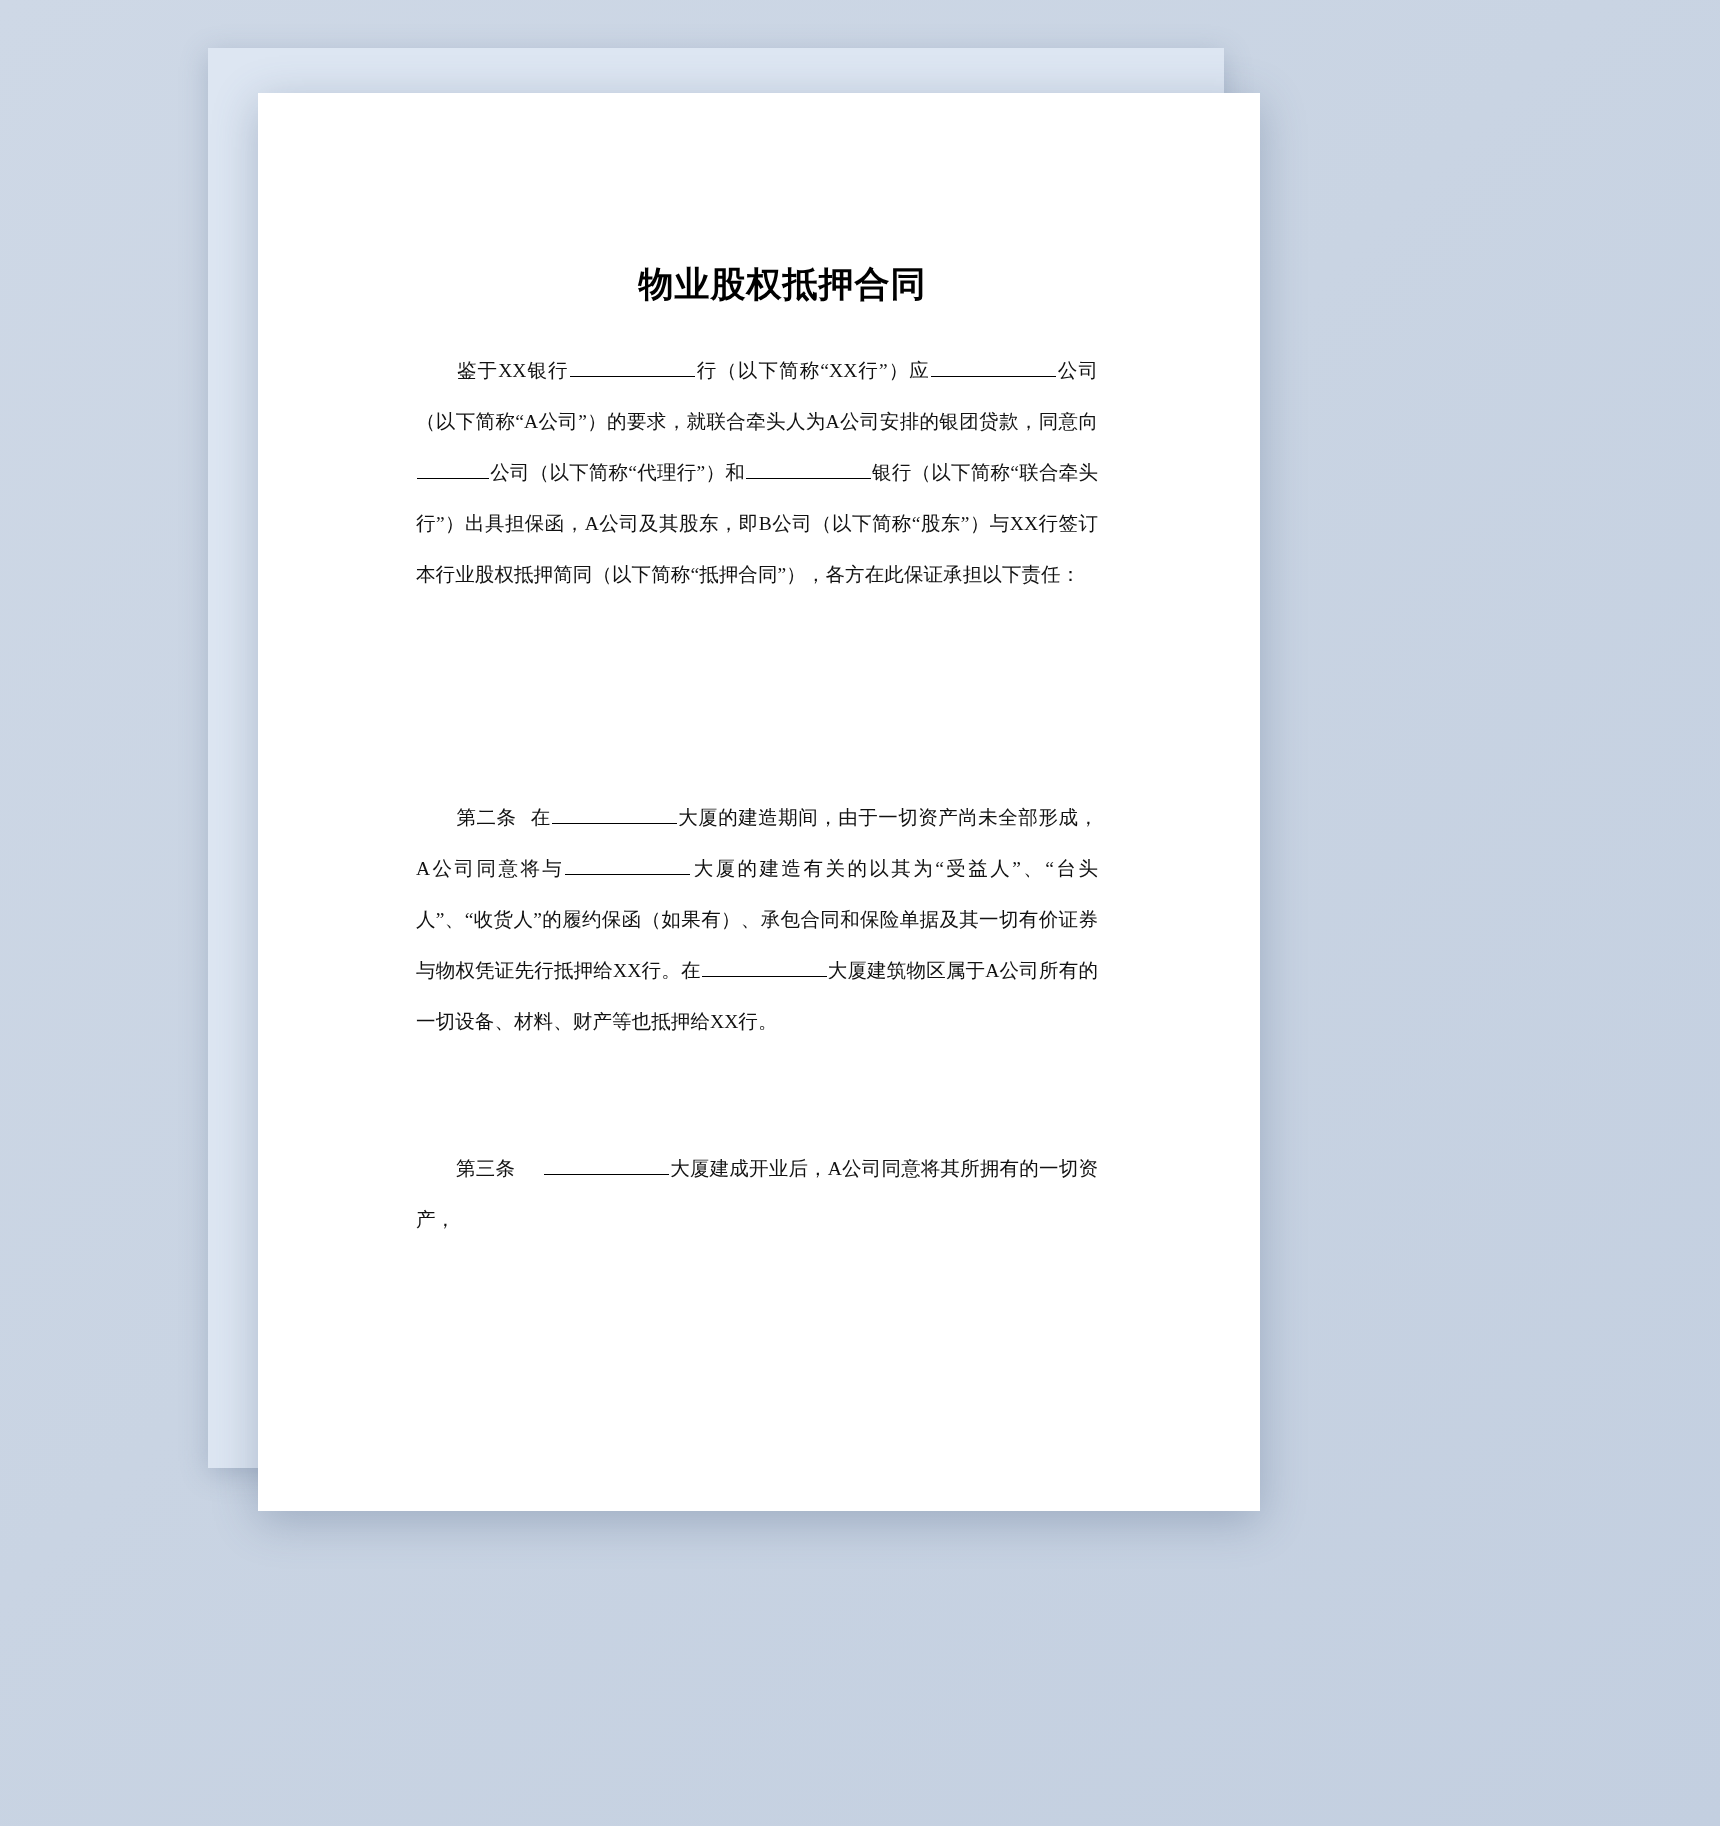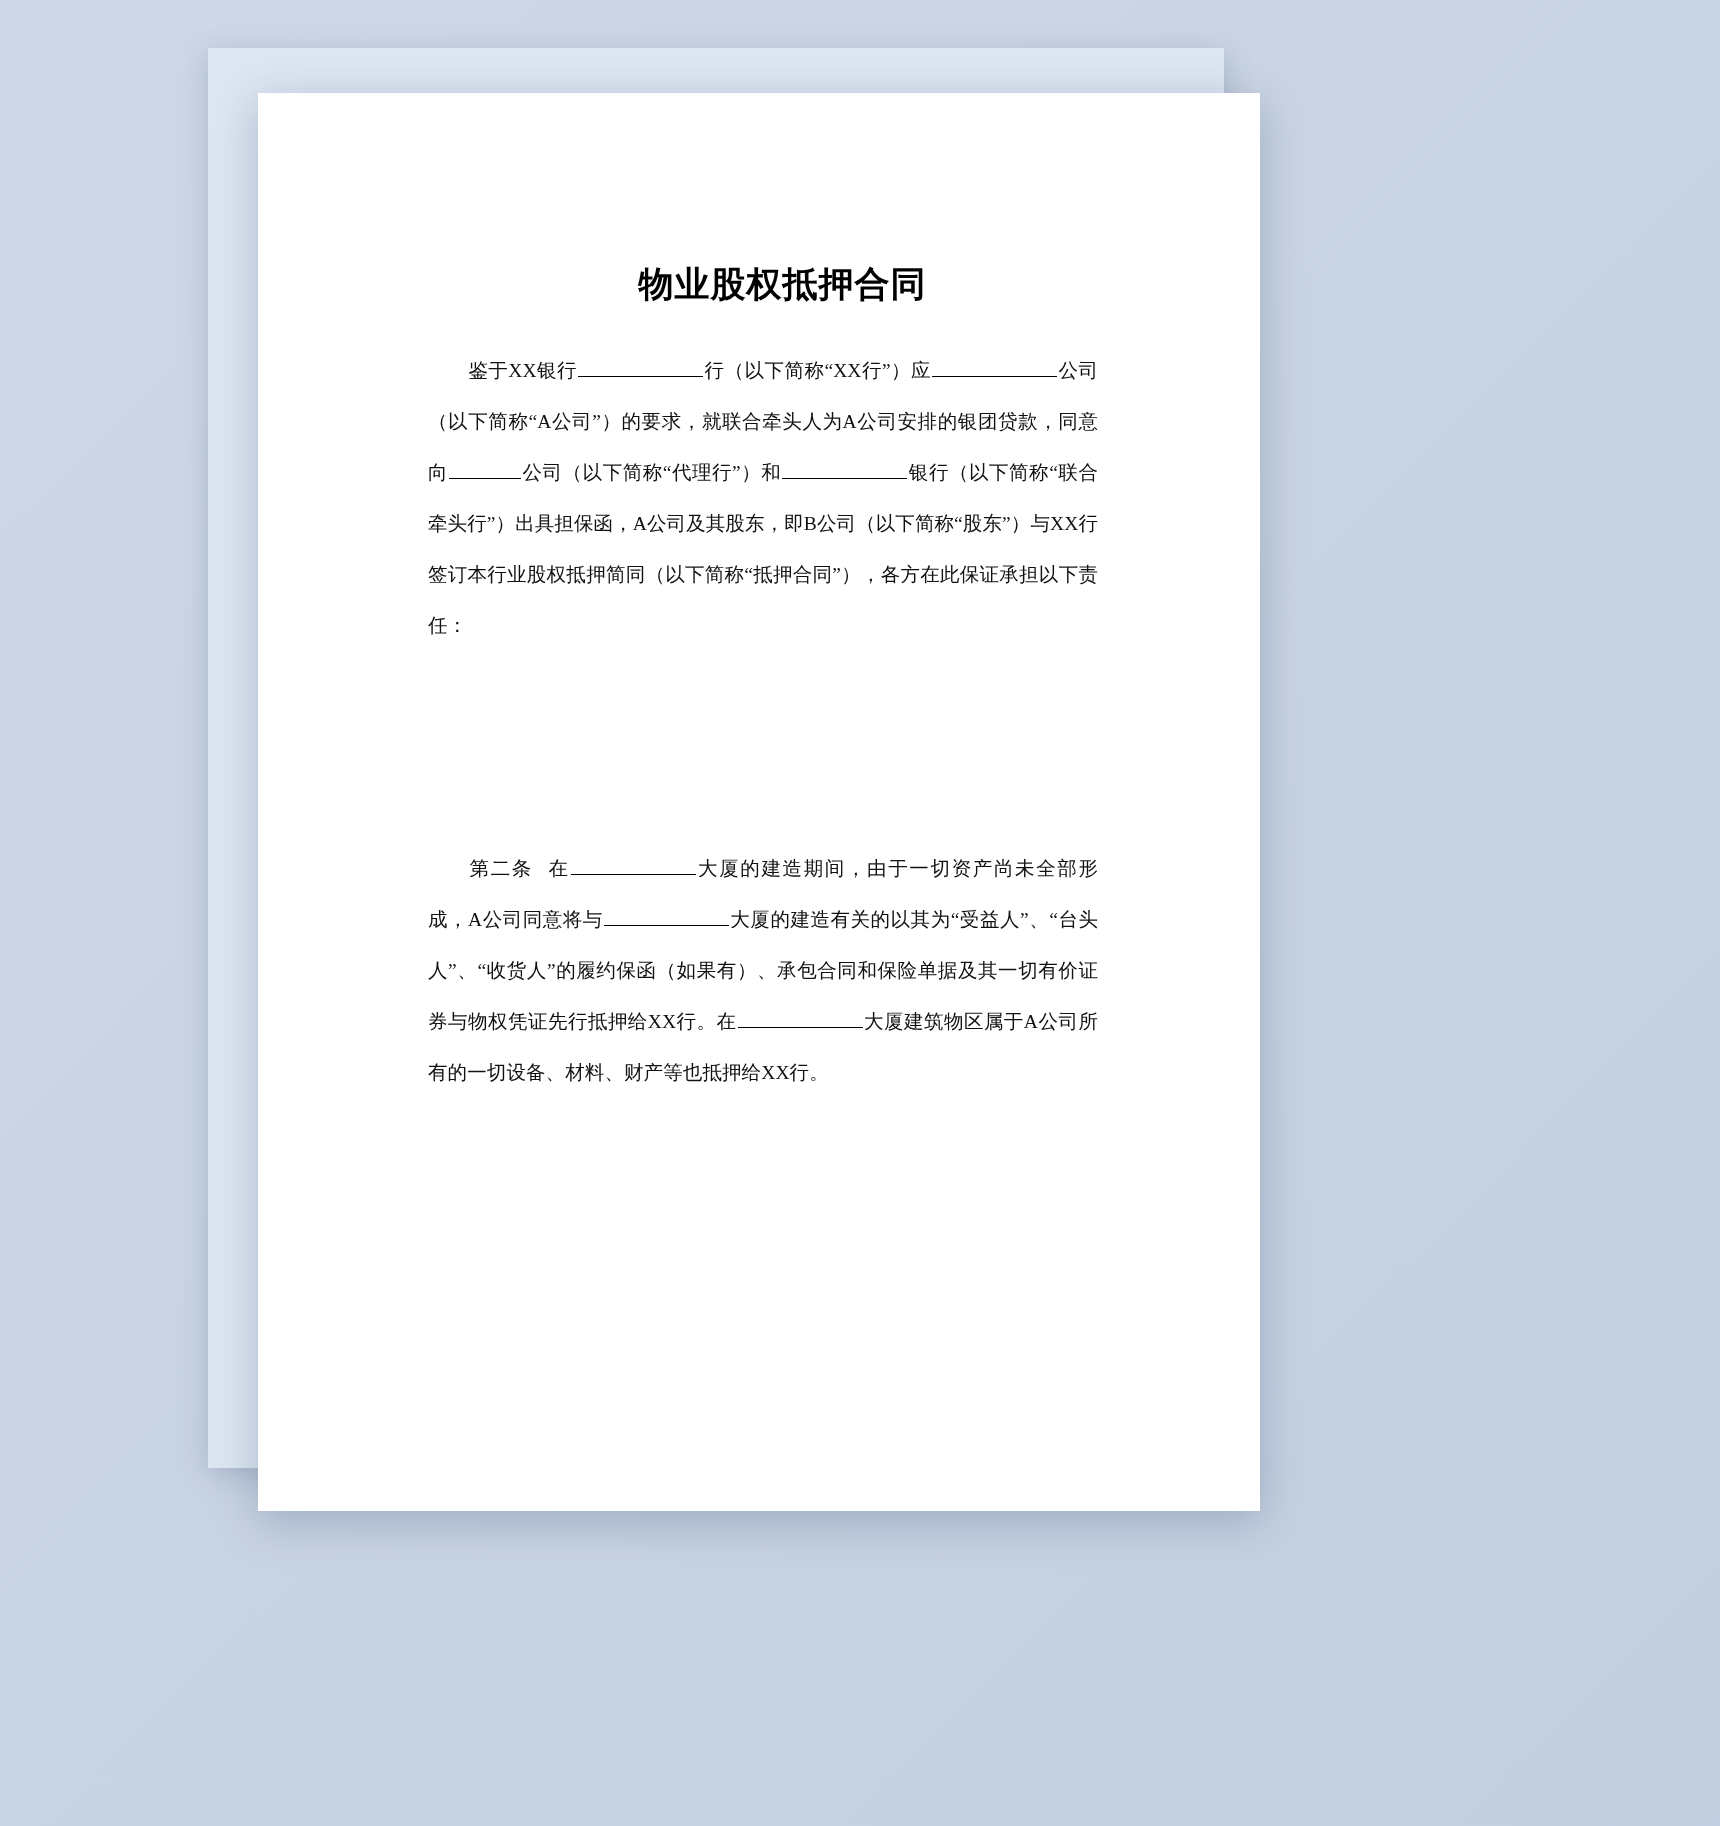--- a/index.html
+++ b/index.html
@@ -68,21 +68,21 @@
   }
 
   .body-block {
     position: absolute;
     left: 158px;
     top: 252px;
     width: 682px;
   }
 
   .para {
-    margin: 0 0 0 12px;
+    margin: 0 0 0 0;
     font-size: 19.5px;
     line-height: 51px;
     color: #111;
     text-align: justify;
     text-justify: inter-ideograph;
     word-break: break-all;
     letter-spacing: 0.1px;
   }
 
   .gap-lg { height: 96px; }
@@ -114,16 +114,17 @@
   <div class="page-inner">
 
     <div class="doc-title">物业股权抵押合同</div>
 
     <div class="body-block">
       <p class="para"><span class="indent"></span><span>鉴于XX银行</span><span class="blank blank-lg"></span><span>行（以下简称“XX行”）应</span><span class="blank blank-lg"></span><span>公司（以下简称“A公司”）的要求，就联合牵头人为A公司安排的银团贷款，同意向</span><span class="blank blank-sm"></span><span>公司（以下简称“代理行”）和</span><span class="blank blank-lg"></span><span>银行（以下简称“联合牵头行”）出具担保函，A公司及其股东，即B公司（以下简称“股东”）与XX行签订本行业股权抵押简同（以下简称“抵押合同”），各方在此保证承担以下责任：</span></p>
       <div class="gap-lg"></div>
       <div class="gap-md"></div>
       <p class="para"><span class="indent"></span><span>第二条</span><span class="sp"></span><span>在</span><span class="blank blank-lg"></span><span>大厦的建造期间，由于一切资产尚未全部形成，A公司同意将与</span><span class="blank blank-lg"></span><span>大厦的建造有关的以其为“受益人”、“台头人”、“收货人”的履约保函（如果有）、承包合同和保险单据及其一切有价证券与物权凭证先行抵押给XX行。在</span><span class="blank blank-lg"></span><span>大厦建筑物区属于A公司所有的一切设备、材料、财产等也抵押给XX行。</span></p>
       <div class="gap-md"></div>
+      <p class="para"><span class="indent"></span><span>第三条</span><span class="sp"></span><span class="sp"></span><span class="blank blank-lg"></span><span>大厦建成开业后，A公司同意将其所拥有的一切资产，</span></p>
     </div>
 
   </div>
 </div>
 
 </body></html>

